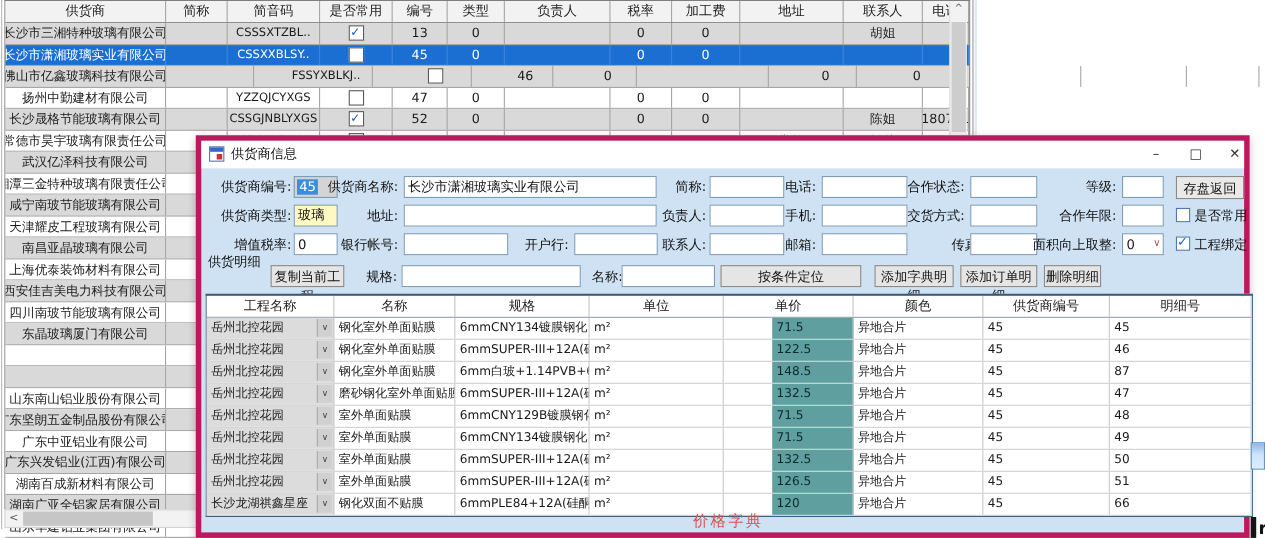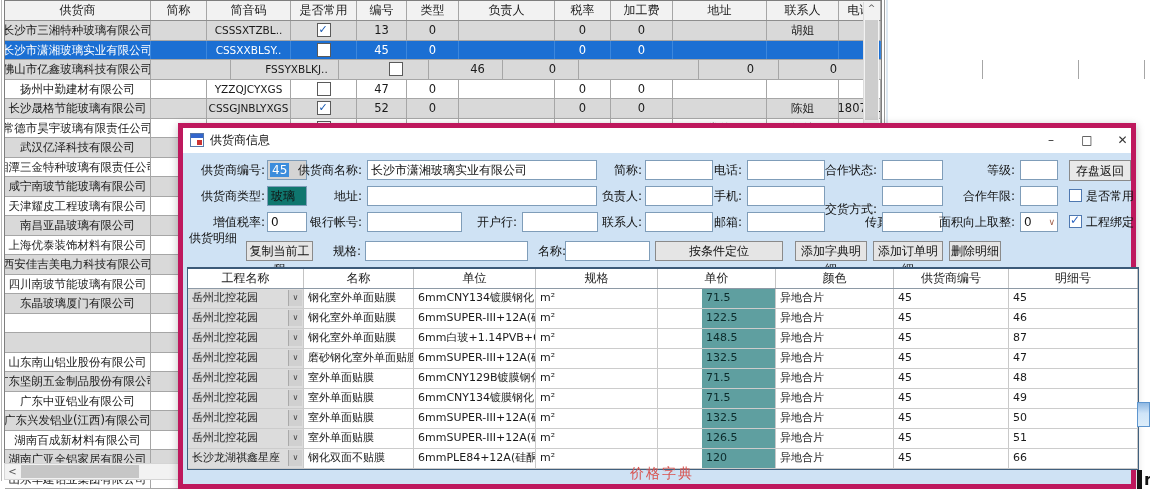--- a/index.html
+++ b/index.html
@@ -42,21 +42,21 @@
   .titlebar{position:absolute;left:0;top:0;width:100%;height:25px;background:#fff;}
   .dlg-icon{position:absolute;left:7px;top:5px;width:14px;height:14px;border:1px solid #5577aa;background:#fff;box-sizing:border-box;}
   .dlg-icon::before{content:"";position:absolute;left:0;top:0;width:100%;height:4px;background:#3366cc;}
   .dlg-icon::after{content:"";position:absolute;right:1px;bottom:1px;width:5px;height:5px;background:#cc3333;}
   .dlg-title{position:absolute;left:27px;top:0;font-size:12px;line-height:25px;color:#111;}
   .winbtn{position:absolute;top:0;height:25px;text-align:center;font-size:12px;line-height:24px;color:#333;}
   .winbtn.min{left:850px;width:36px;} .winbtn.max{left:886px;width:36px;} .winbtn.close{left:922px;width:35px;}
   .lbl{position:absolute;height:20px;line-height:20px;text-align:right;font-size:12px;color:#111;white-space:nowrap;overflow:hidden;}
   .tbx{position:absolute;height:20px;border:1px solid #7f9db9;background:#fff;font-size:12px;
        padding:0 3px;box-sizing:border-box;font-family:inherit;color:#111;}
-  .tbx.gray{background:#0f766e;}
+  .tbx.gray{background:#fef9c3;font-family:Liberation Mono, monospace;}
   .idbox{position:absolute;height:20px;border:1px solid #7f9db9;background:#d4d4d4;box-sizing:border-box;
          font-size:12px;line-height:18px;padding:0 2px;}
   .idbox .selhl{background:#3c8ddc;color:#fff;padding:0 2px;}
   .btn{position:absolute;height:20px;background:#e5e5e5;border:1px solid #8a8a8a;box-sizing:border-box;
        font-size:12px;text-align:center;line-height:18px;color:#111;font-family:inherit;padding:0;}
   .btn.save{height:21px;background:#e9e9e9;}
   .cbx{position:absolute;width:13px;height:13px;background:#fff;border:1px solid #4f78b0;box-sizing:border-box;}
   .cbx.on::after{content:"✓";position:absolute;left:0px;top:-3px;font-size:12px;font-weight:bold;color:#2a63c0;}
   .cblbl{position:absolute;font-size:12px;line-height:16px;color:#111;text-align:left;}
   .combo-sm{position:absolute;height:20px;border:1px solid #7f9db9;background:#fff;box-sizing:border-box;
@@ -490,21 +490,21 @@
   <button class="btn save" style="left:886px;top:32px;width:62px">存盘返回</button>
 
   <div class="lbl" style="left:6px;top:58px;width:76px">供货商类型:</div>
   <div class="tbx gray" style="left:84px;top:58px;width:40px;line-height:18px">玻璃</div>
   <div class="lbl" style="left:100px;top:58px;width:79px">地址:</div>
   <input class="tbx" style="left: 184px; top: 58px; width: 230px;" value="">
   <div class="lbl" style="left:404px;top:58px;width:55px">负责人:</div>
   <input class="tbx" style="left: 462px; top: 58px; width: 68px;" value="">
   <div class="lbl" style="left:504px;top:58px;width:55px">手机:</div>
   <input class="tbx" style="left: 564px; top: 58px; width: 78px;" value="">
-  <div class="lbl" style="left:625px;top:71px;width:69px">交货方式:</div>
+  <div class="lbl" style="left:625px;top:58px;width:69px">交货方式:</div>
   <input class="tbx" style="left: 699px; top: 58px; width: 61px;" value="">
   <div class="lbl" style="left:757px;top:58px;width:75px">合作年限:</div>
   <input class="tbx" style="left: 837px; top: 58px; width: 38px;" value="">
   <span class="cbx" style="left:886px;top:61px"></span>
   <span class="cblbl" style="left:903px;top:60px;width:55px">是否常用</span>
 
   <div class="lbl" style="left:6px;top:84px;width:76px">增值税率:</div>
   <input class="tbx" style="left: 84px; top: 84px; width: 40px;" value="0">
   <div class="lbl" style="left:100px;top:84px;width:79px">银行帐号:</div>
   <input class="tbx" style="left: 184px; top: 84px; width: 95px;" value="">
@@ -532,22 +532,22 @@
   <input class="tbx" style="left: 382px; top: 113px; width: 85px;" value="">
   <button class="btn" style="left:472px;top:113px;width:128px">按条件定位</button>
   <button class="btn" style="left:612px;top:113px;width:72px">添加字典明细</button>
   <button class="btn" style="left:690px;top:113px;width:70px">添加订单明细</button>
   <button class="btn" style="left:766px;top:113px;width:52px">删除明细</button>
 
   <div class="dtable">
     <div class="dheader" style="grid-template-columns: 116px 110px 122px 122px 118px 118px 115px 129px;">
         <div class="dhcell">工程名称</div>
         <div class="dhcell">名称</div>
+        <div class="dhcell">规格</div>
         <div class="dhcell">单位</div>
-        <div class="dhcell">规格</div>
         <div class="dhcell">单价</div>
         <div class="dhcell">颜色</div>
         <div class="dhcell">供货商编号</div>
         <div class="dhcell">明细号</div>
       </div>
     <div>
         <div class="drow" style="display: grid; grid-template-columns: 116px 110px 122px 122px 118px 118px 115px 129px;">
           <div class="dcell combo"><span>岳州北控花园</span><div class="ca">∨</div></div>
           <div class="dcell">钢化室外单面贴膜</div>
           <div class="dcell">6mmCNY134镀膜钢化</div>

